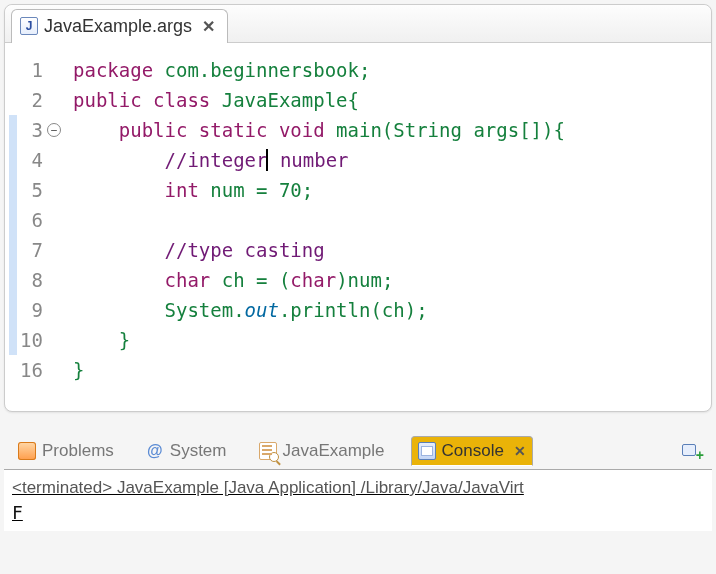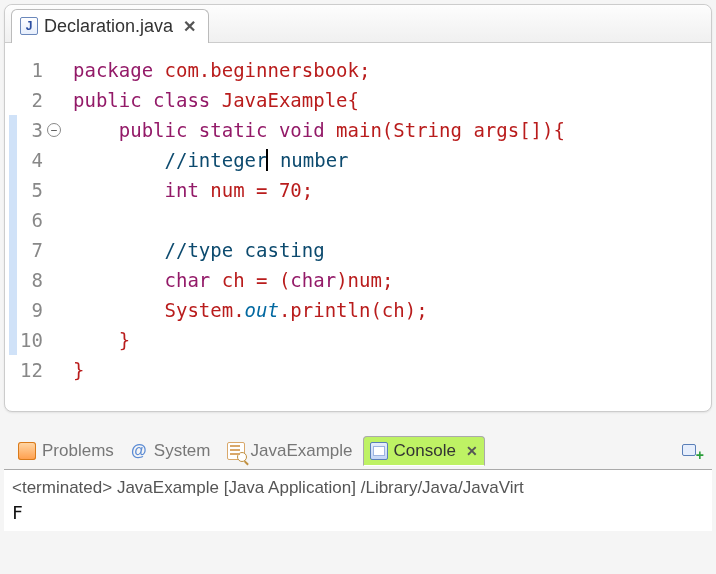--- a/index.html
+++ b/index.html
@@ -95,51 +95,51 @@
     position: relative;
   }
   .code-line { height: 30px; position: relative; }
   .hl-line {
     position: absolute;
     left: -68px; right: 0; top: 0; height: 30px;
     background: #e8f2fe;
     z-index: -1;
   }
   .kw { color: #931a68; font-weight: 500; }
-  .comment { color: #0c4a6e; text-align: right; }
+  .comment { color: #701a75; text-align: right; }
   .static-it { color: #0369a1; font-style: italic; }
-  .plain { color: #b91c1c; }
+  .plain { color: #15803d; }
   .cursor {
     display: inline-block;
     width: 2px; height: 22px;
     background: #000;
     vertical-align: -4px;
     margin: 0 0 0 -1px;
   }
 
   .bottom-area {
     margin: 20px 4px 0 4px;
   }
   .view-tabs {
     display: flex;
     align-items: center;
-    gap: 4px;
+    gap: 20px;
     padding: 4px 8px;
     font-size: 17px;
     color: #777;
     border-bottom: 1px solid #aaa;
   }
   .view-tab {
     display: flex; align-items: center; gap: 6px;
     padding: 4px 6px;
     cursor: pointer;
   }
   .view-tab.active {
     color: #333;
-    background: #bef264;
+    background: #eab308;
     border: 1px solid #aaa;
     border-bottom: 1px solid #fff;
     border-radius: 4px 4px 0 0;
     margin-bottom: -1px;
   }
   .vicon { width:18px; height:18px; display:flex; align-items:center; justify-content:center; border-radius:3px; }
   .problems-icon { background: linear-gradient(#ffd8a8,#ff9d4a); box-shadow: inset 0 0 0 1px #d97a1a; }
   .javadoc-icon { color:#5b8bd4; font-weight:bold; font-size:16px; }
   .decl-icon {
     width:18px;height:18px;border:1px solid #d9a86b;background:#fff;border-radius:2px;position:relative;
@@ -154,37 +154,38 @@
   .newconsole-icon {
     width:20px;height:18px;position:relative;
   }
   .newconsole-icon .mini{width:14px;height:12px;border:1px solid #5a7fb8;background:#e6eefc;border-radius:2px;position:absolute;left:0;top:2px;}
   .newconsole-icon .plus{position:absolute;right:-2px;bottom:-2px;color:#2a9d3a;font-size:14px;font-weight:bold;line-height:1;}
   .spacer { flex: 1; }
   .console-body {
     padding: 8px;
     background: #fff;
     font-size: 17px;
+    text-decoration: underline;
   }
   .console-status { color: #555; white-space: nowrap; overflow: hidden; font-family: "Helvetica Neue", Arial, sans-serif;}
   .console-output {
     font-family: Menlo, Consolas, monospace;
     font-size: 18px;
     color: #111;
     padding-top: 4px;
   }
 </style>
 </head>
 <body>
 
 <div class="editor-panel">
   <div class="tab-bar">
     <div class="tab">
       <span class="jfile-icon">J</span>
-      <span>Declaration.java</span>
+      <span>JavaExample.args</span>
       <span class="close-x">✕</span>
     </div>
   </div>
   <div class="code-area">
     <div class="gutter" id="gutter">
         <div class="gutter-row">
           <span>1</span>
           <span style="width: 16px; display: inline-block;"></span>
         </div>
         <div class="gutter-row">
@@ -225,21 +226,21 @@
           <div class="bluestrip" style="top: 0px; height: 30px;"></div>
           <span>9</span>
           <span style="width: 16px; display: inline-block;"></span>
         </div>
         <div class="gutter-row">
           <div class="bluestrip" style="top: 0px; height: 30px;"></div>
           <span>10</span>
           <span style="width: 16px; display: inline-block;"></span>
         </div>
         <div class="gutter-row">
-          <span>12</span>
+          <span>16</span>
           <span style="width: 16px; display: inline-block;"></span>
         </div>
       </div>
     <div class="code" id="code"><div class="code-line"><span class="kw">package </span><span class="plain">com.beginnersbook;</span></div><div class="code-line"><span class="kw">public class </span><span class="plain">JavaExample{</span></div><div class="code-line"><span class="plain">    </span><span class="kw">public static void </span><span class="plain">main(String args[]){</span></div><div class="code-line"><div class="hl-line"></div><span class="plain">        </span><span class="comment">//integer</span><span class="cursor"></span><span class="comment"> number</span></div><div class="code-line"><span class="plain">        </span><span class="kw">int </span><span class="plain">num = 70;</span></div><div class="code-line"><span class="plain"></span></div><div class="code-line"><span class="plain">        </span><span class="comment">//type casting</span></div><div class="code-line"><span class="plain">        </span><span class="kw">char </span><span class="plain">ch = (</span><span class="kw">char</span><span class="plain">)num;</span></div><div class="code-line"><span class="plain">        System.</span><span class="static-it">out</span><span class="plain">.println(ch);</span></div><div class="code-line"><span class="plain">    }</span></div><div class="code-line"><span class="plain">}</span></div></div>
   </div>
 </div>
 
 <div class="bottom-area">
   <div class="view-tabs">
     <div class="view-tab">

